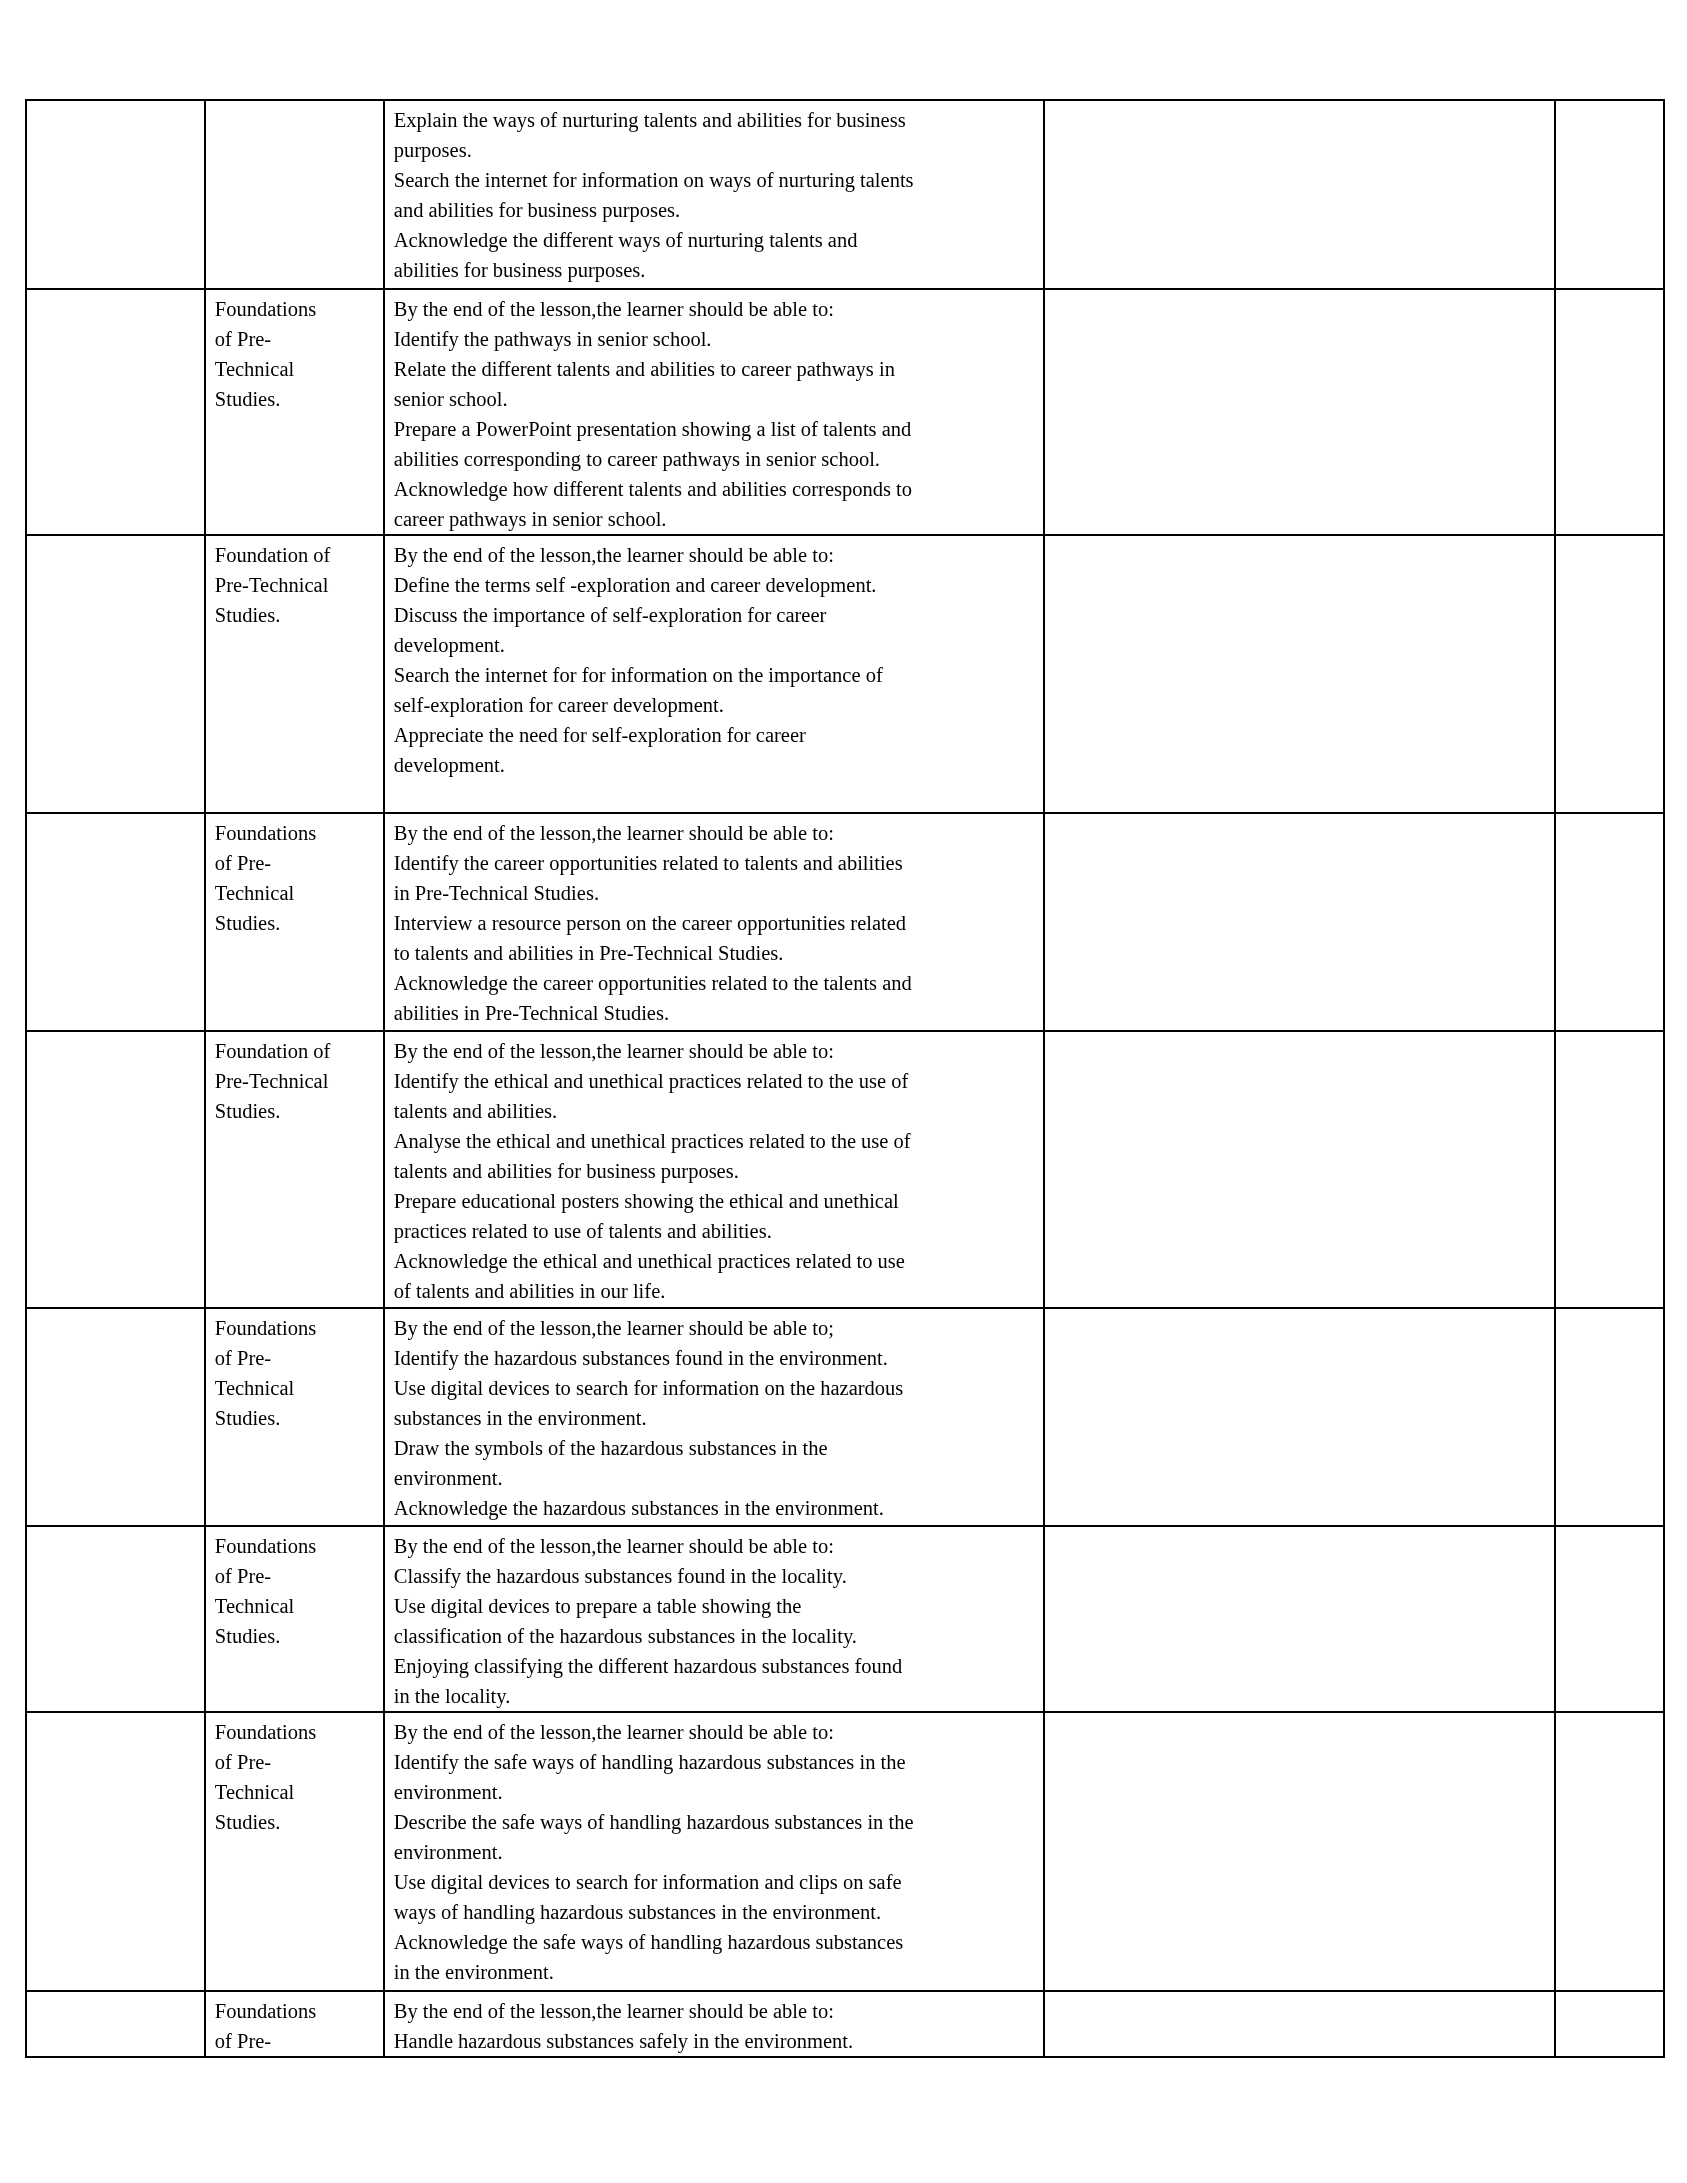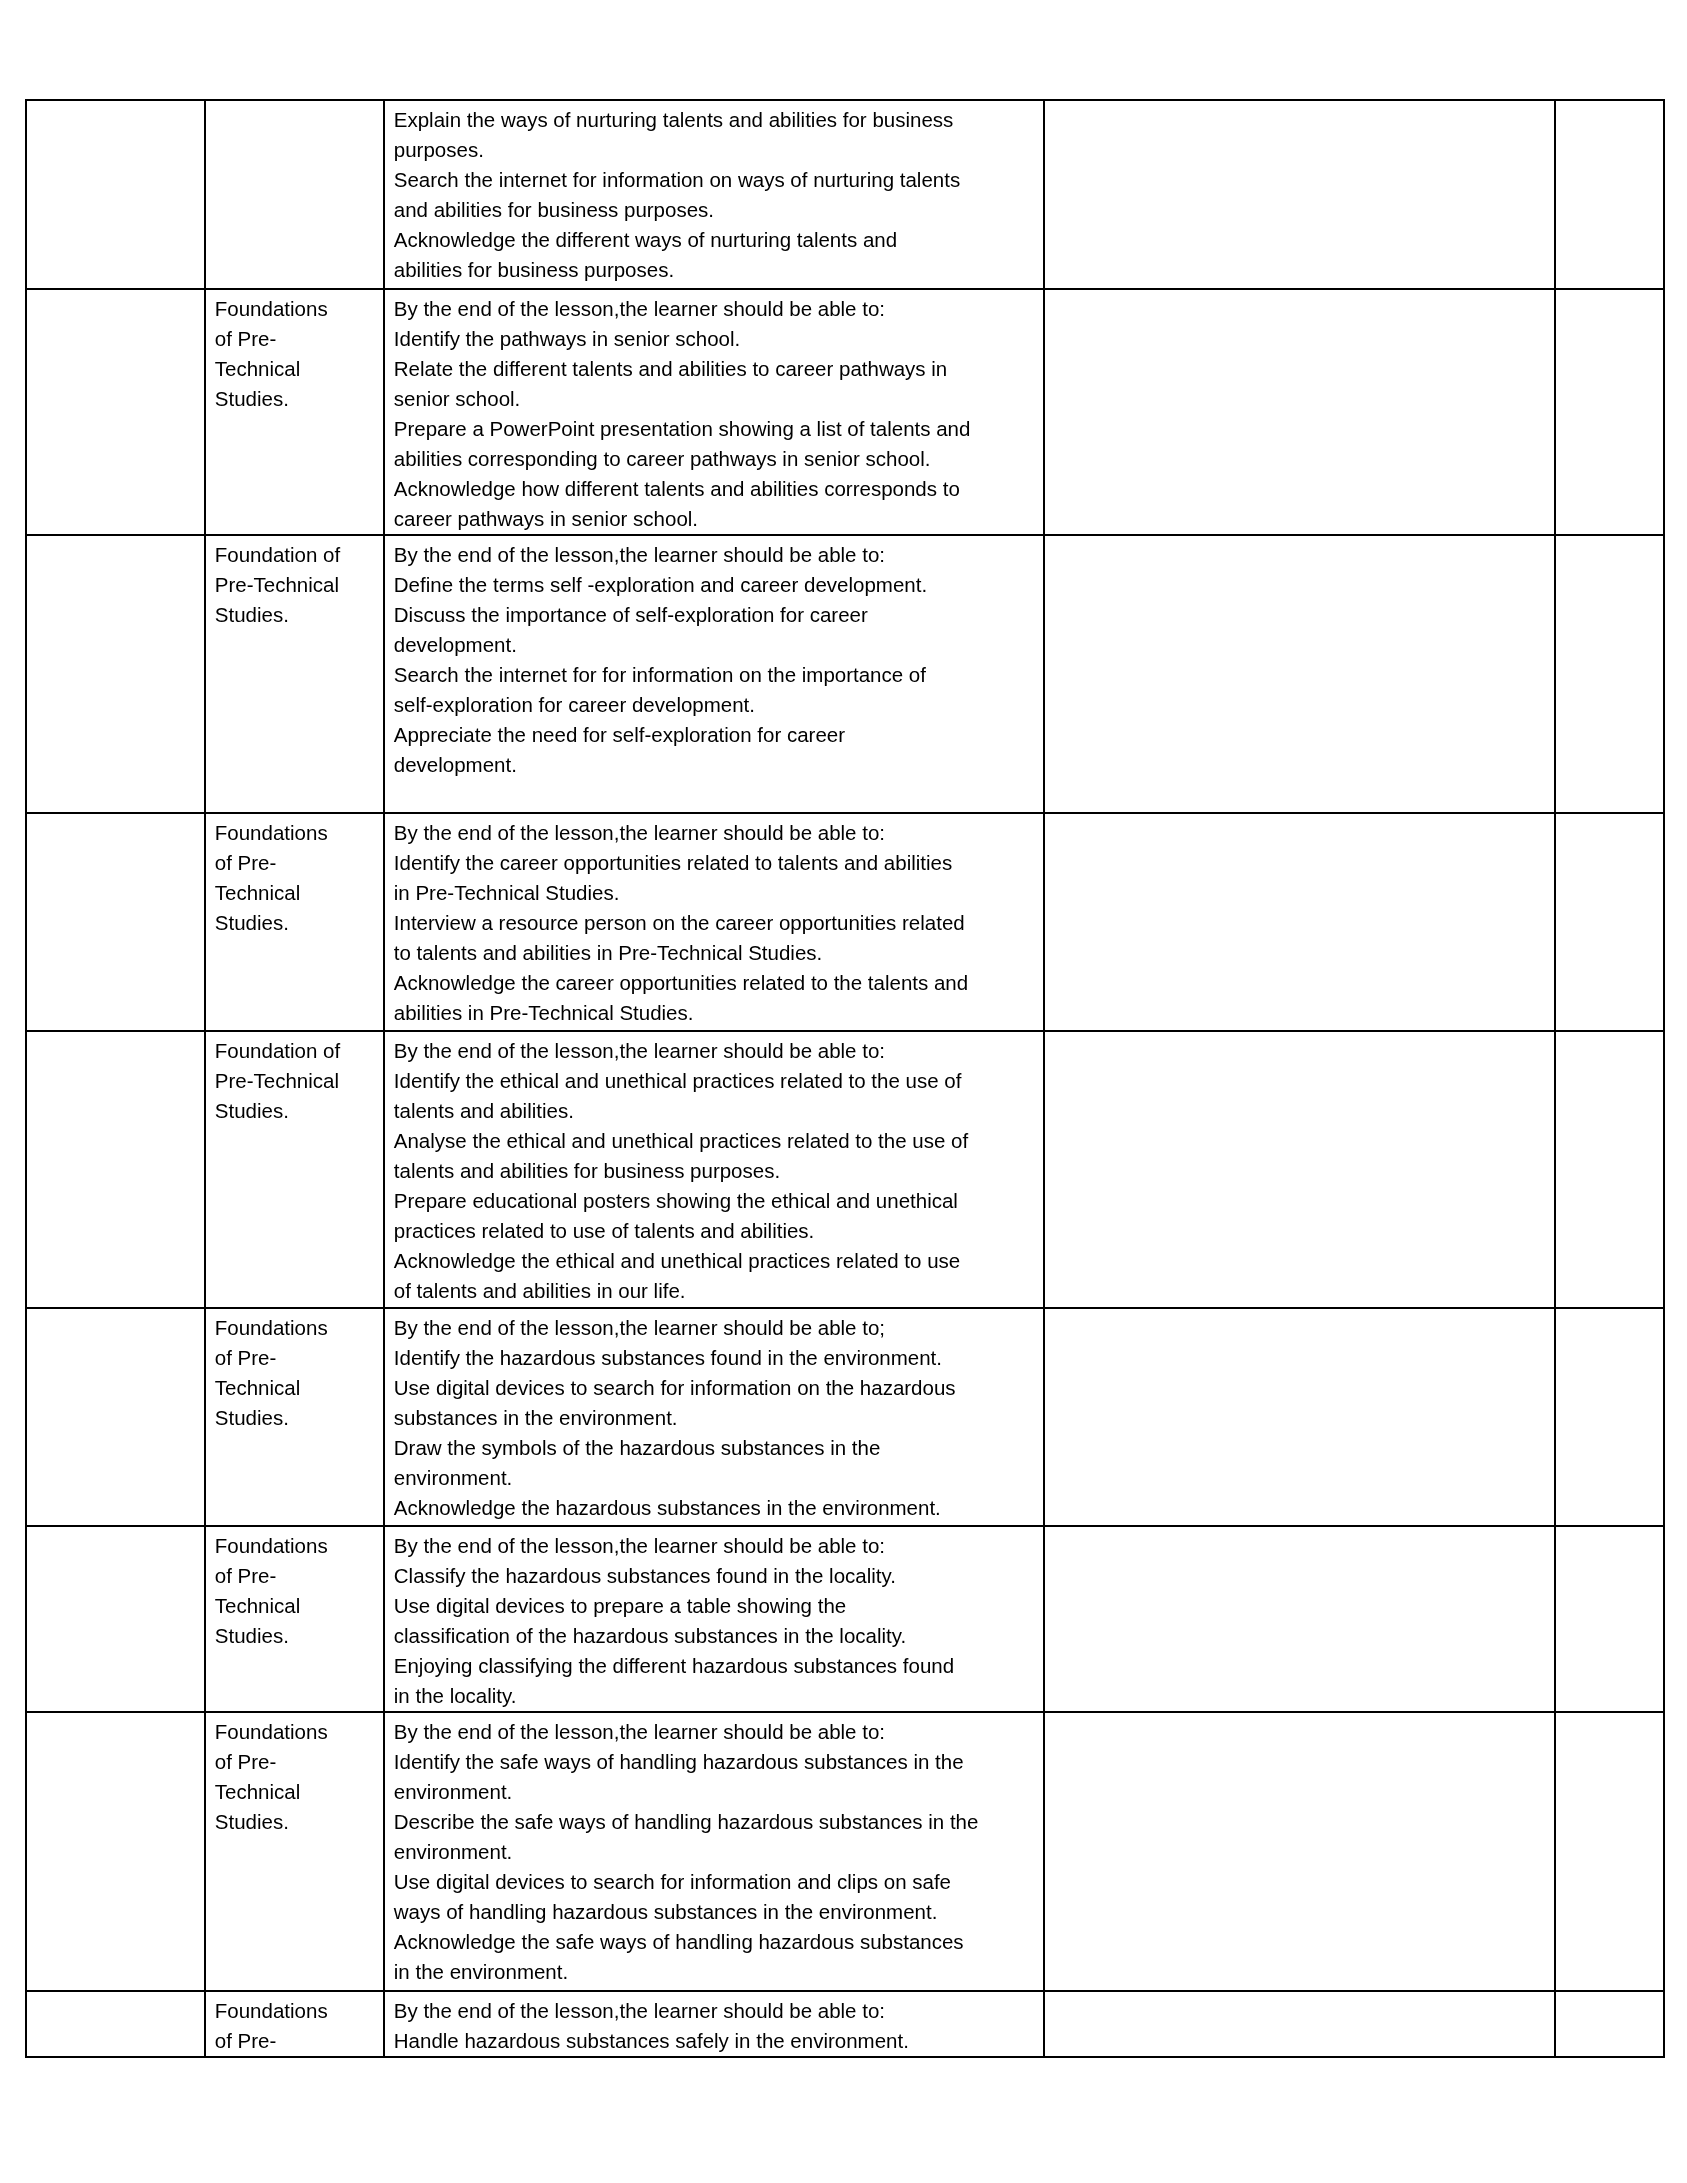--- a/index.html
+++ b/index.html
@@ -5,21 +5,21 @@
   html, body {
     margin: 0;
     padding: 0;
     background: #ffffff;
   }
   .page {
     position: relative;
     width: 1687px;
     height: 2183px;
     background: #ffffff;
-    font-family: Liberation Sans, sans-serif;
+    font-family: Liberation Serif, serif;
     color: #000000;
     overflow: hidden;
   }
   table.lesson-table {
     position: absolute;
     left: 24.5px;
     top: 99px;
     width: 1638px;
     table-layout: fixed;
     border-collapse: collapse;

